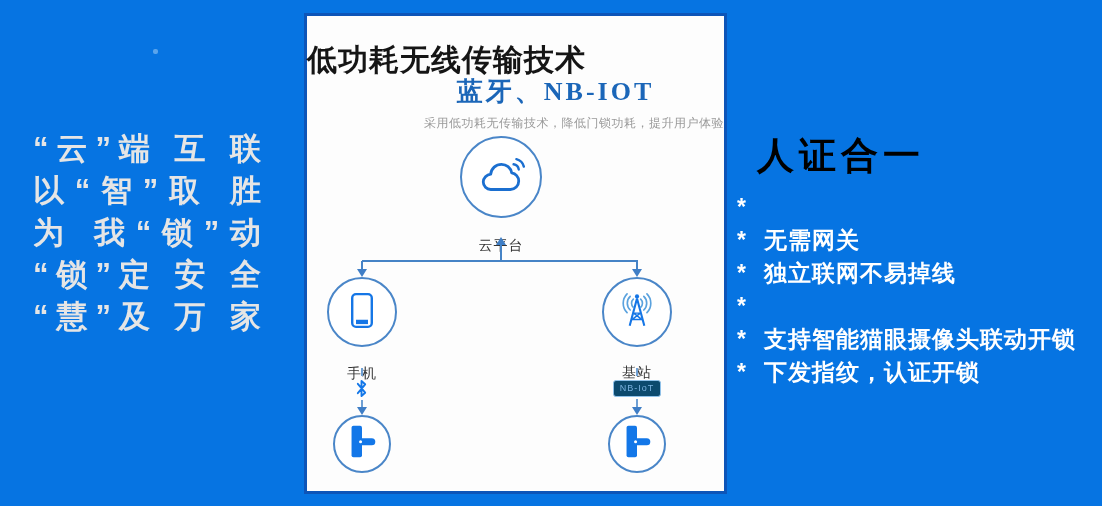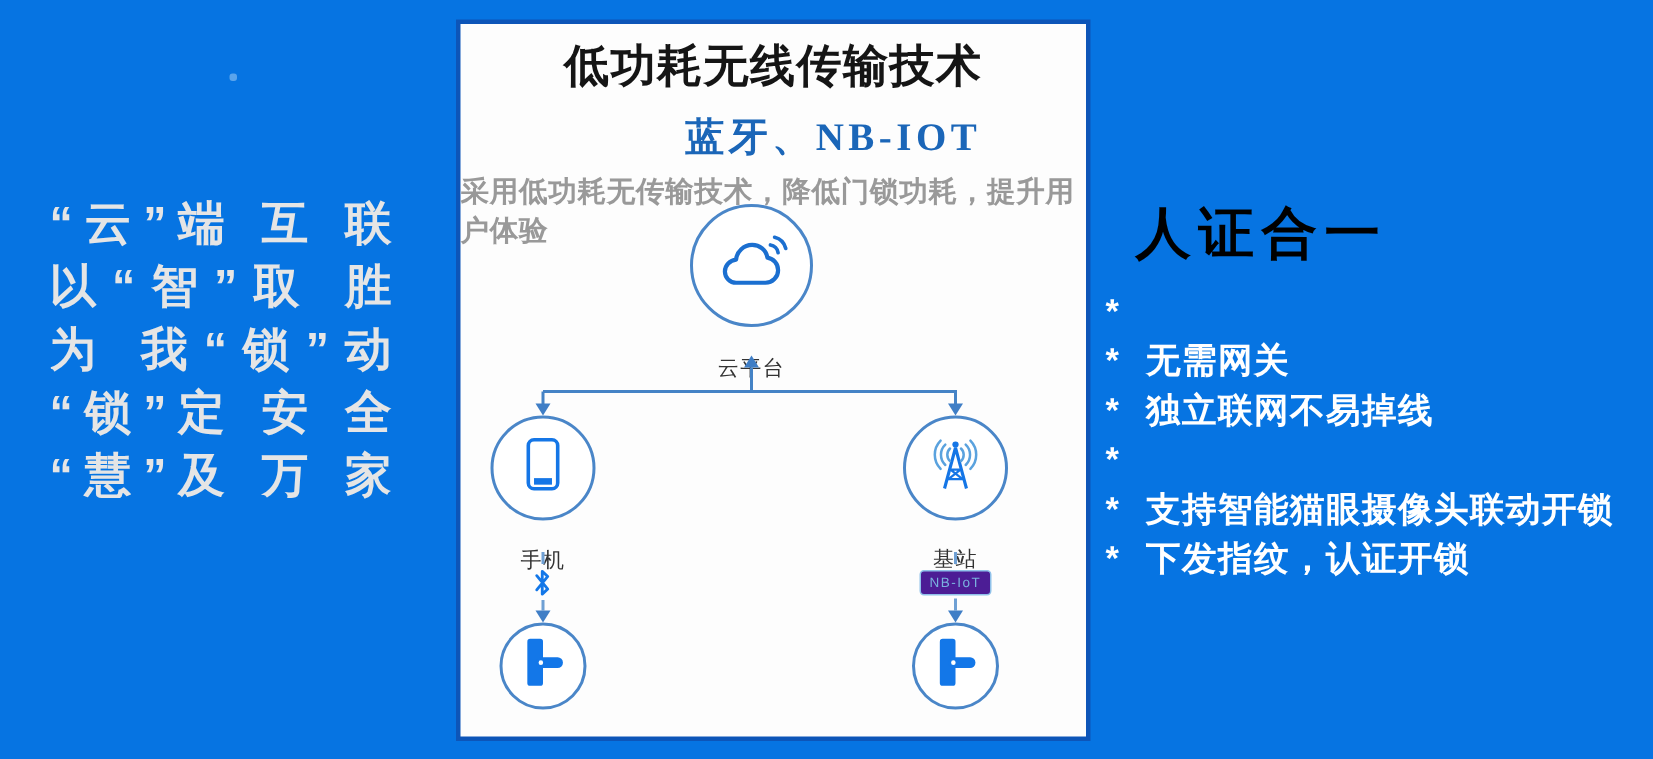--- a/index.html
+++ b/index.html
@@ -17,32 +17,32 @@
     font-size:31px;font-weight:bold;color:#e5e5e5;line-height:42px;
     text-align:justify;text-align-last:justify;white-space:normal;
   }
 
   
   .panel{
     position:absolute;left:307px;top:16px;width:417px;height:475px;
     background:#fdfdfd;box-shadow:0 0 0 3px #0D55B8;
   }
   .panel-title{
-    position:absolute;top:8px;left:0;width:100%;text-align:center;
+    position:absolute;top:24px;left:0;width:100%;text-align:left;
     font-family:"Liberation Serif","DejaVu Serif",serif;
     font-size:30px;font-weight:bold;color:#151515;letter-spacing:1px;
   }
   .panel-subtitle{
     position:absolute;top:58px;left:0;width:100%;text-align:center;
     font-family:"Liberation Serif","DejaVu Serif",serif;
     font-size:26px;font-weight:bold;color:#1B66B8;letter-spacing:3px;margin-left:40px;
   }
   .panel-desc{
-    position:absolute;top:99px;left:0;width:100%;text-align:left;
-    font-size:19px;color:#999999;letter-spacing:.5px;font-weight:bold;
+    position:absolute;top:99px;left:0;width:100%;text-align:right;
+    font-size:12px;color:#999999;letter-spacing:.5px;
   }
 
   .node-circle{
     position:absolute;box-sizing:border-box;border:2px solid #4A86C8;border-radius:50%;
     background:#fff;display:flex;align-items:center;justify-content:center;
   }
   .circle-cloud{left:153px;top:120px;width:82px;height:82px;}
   .circle-phone{left:20px;top:261px;width:70px;height:70px;}
   .circle-station{left:295px;top:261px;width:70px;height:70px;}
   .circle-lock-left{left:26px;top:399px;width:58px;height:58px;}
@@ -57,21 +57,21 @@
   .label-station{left:330px;top:332px;}
 
   .line{position:absolute;background:#4583C6;}
   .arrow-up{position:absolute;width:0;height:0;border-left:5px solid transparent;border-right:5px solid transparent;border-bottom:8px solid #3F7EC6;}
   .arrow-down{position:absolute;width:0;height:0;border-left:5px solid transparent;border-right:5px solid transparent;border-top:8px solid #3F7EC6;}
 
   .nbiot-box{
     position:absolute;left:306px;top:364px;width:46px;height:15px;
     border:1px solid #90C2EA;border-radius:3px;
     font-size:9px;line-height:15px;text-align:center;color:#7AB2DF;letter-spacing:1px;
-    background:#4c1d95;
+    background:#0c4a6e;
   }
 
   
   .right-heading{
     position:absolute;left:757px;top:131px;
     font-size:37px;font-weight:bold;color:#000000;letter-spacing:5px;white-space:nowrap;
   }
   .bullet-list{position:absolute;left:737px;top:191px;}
   .bullet-row{display:flex;align-items:flex-start;line-height:33px;}
   .bullet-marker{width:27px;font-size:23px;font-weight:bold;color:#ffffff;}

